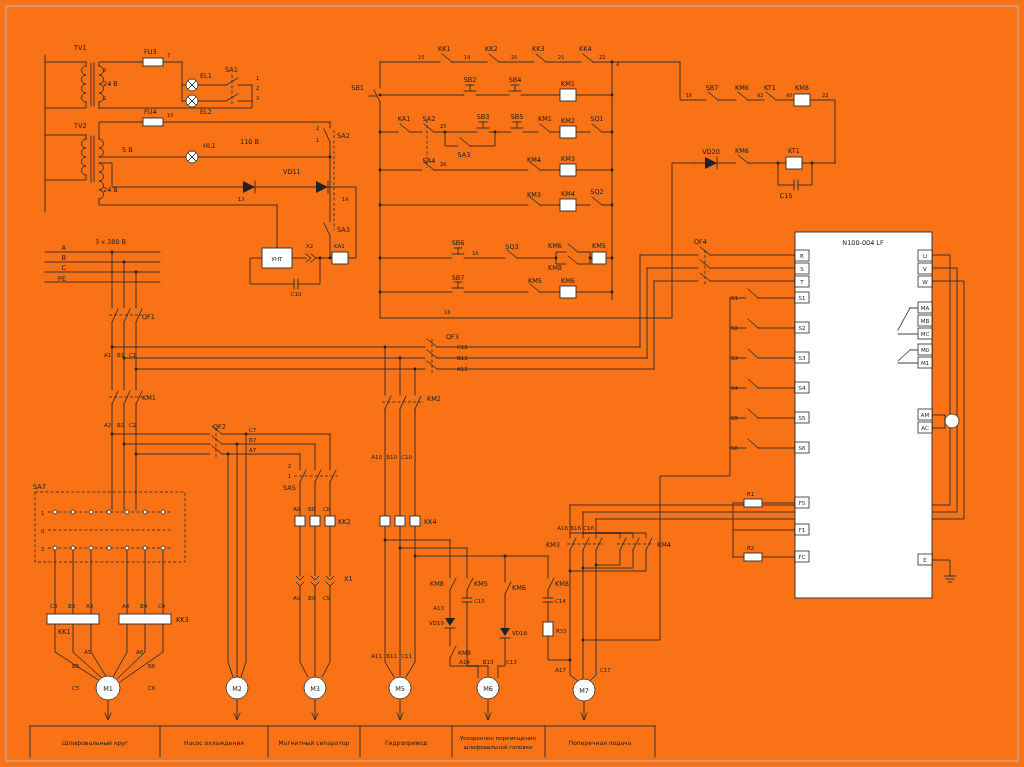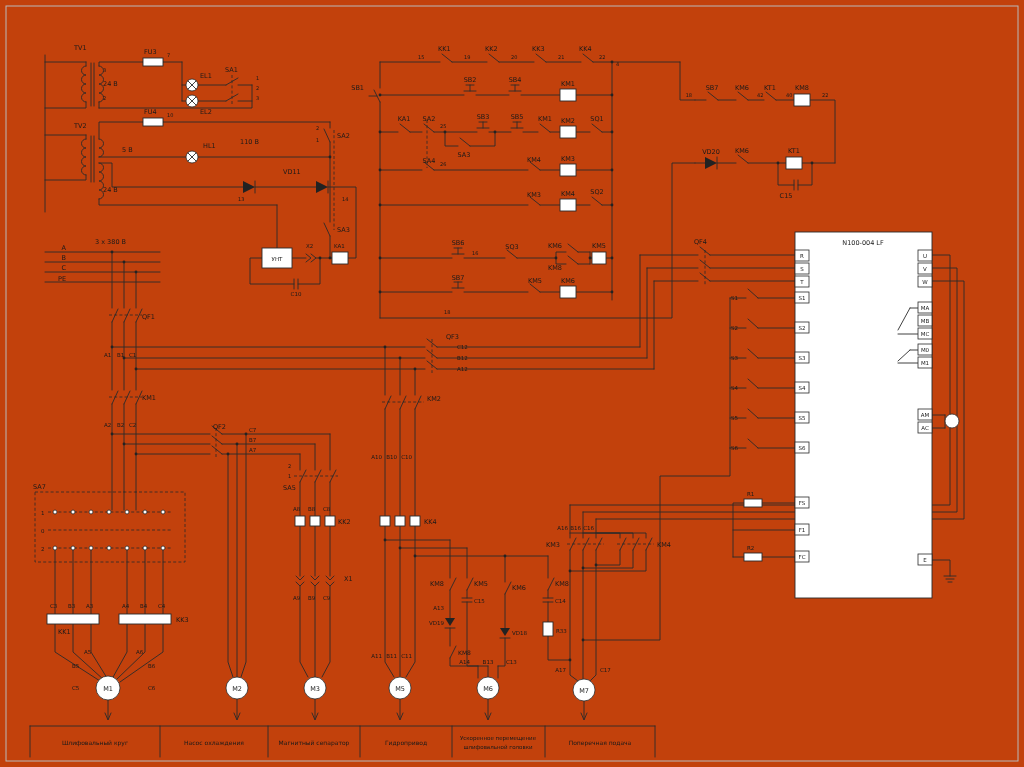--- a/index.html
+++ b/index.html
@@ -1,16 +1,16 @@
 <!DOCTYPE html>
 <html><head>
 <meta charset="utf-8">
 <style>
   html,body{margin:0;padding:0;background:#fff;}
-  #wrap{width:1024px;height:767px;position:relative;background:#c2410c;}
+  #wrap{width:1024px;height:767px;position:relative;background:#f97316;}
   svg{display:block;}
   svg text{font-family:"DejaVu Sans",sans-serif;fill:#1a1a1a;}
   .w{stroke:#2a2a2a;stroke-width:.9;fill:none;stroke-linecap:round;stroke-linejoin:round;}
   .d{stroke:#2a2a2a;stroke-width:.8;fill:none;stroke-dasharray:3 2.2;}
   .bx{stroke:#2a2a2a;stroke-width:.9;fill:#fff;}
   .tri{fill:#222;stroke:none;}
   .dot{fill:#222;stroke:none;}
   .term{stroke:#2a2a2a;stroke-width:.8;fill:#fff;}
   .frame{fill:none;stroke:#b9b9b9;stroke-width:1;}
 </style>

